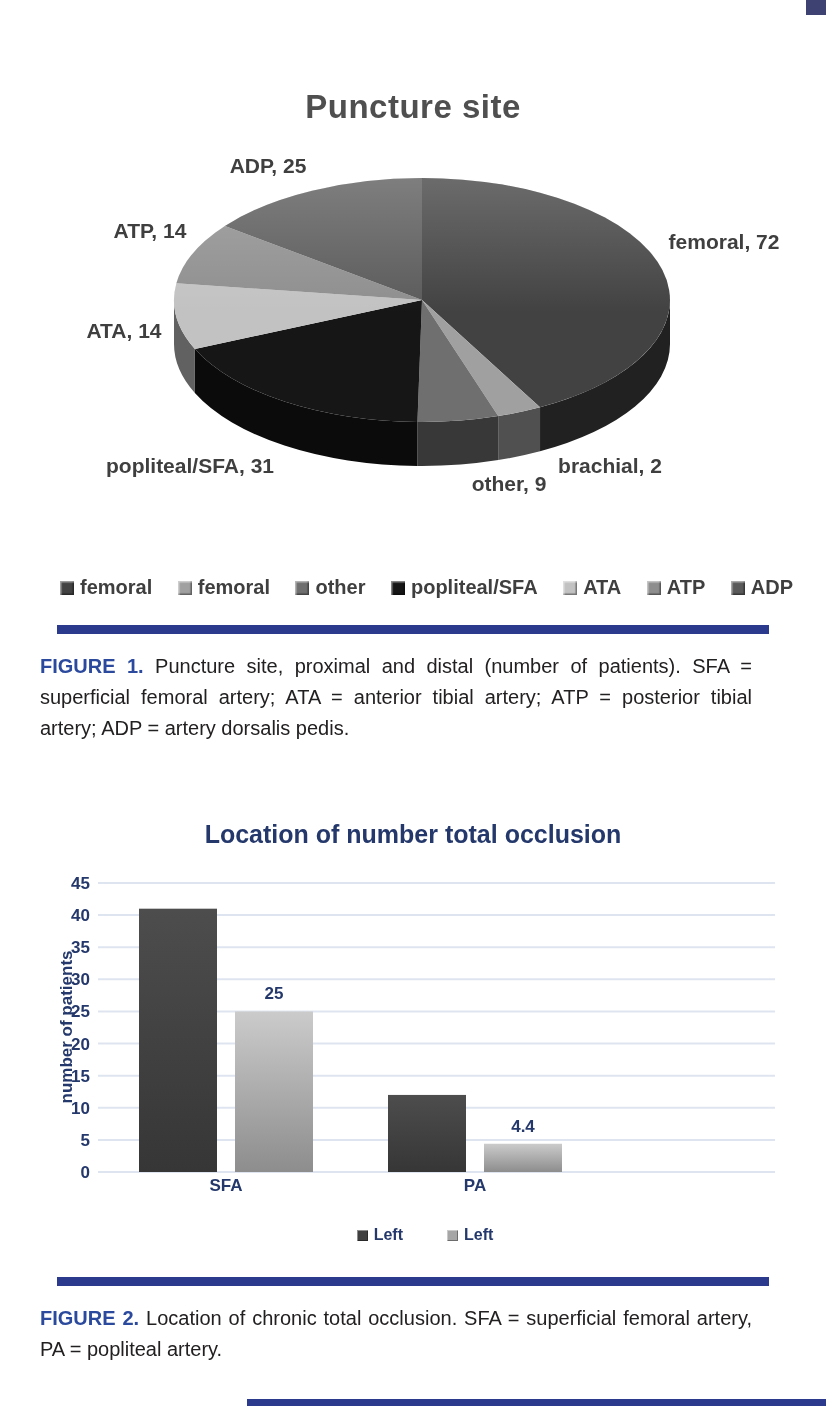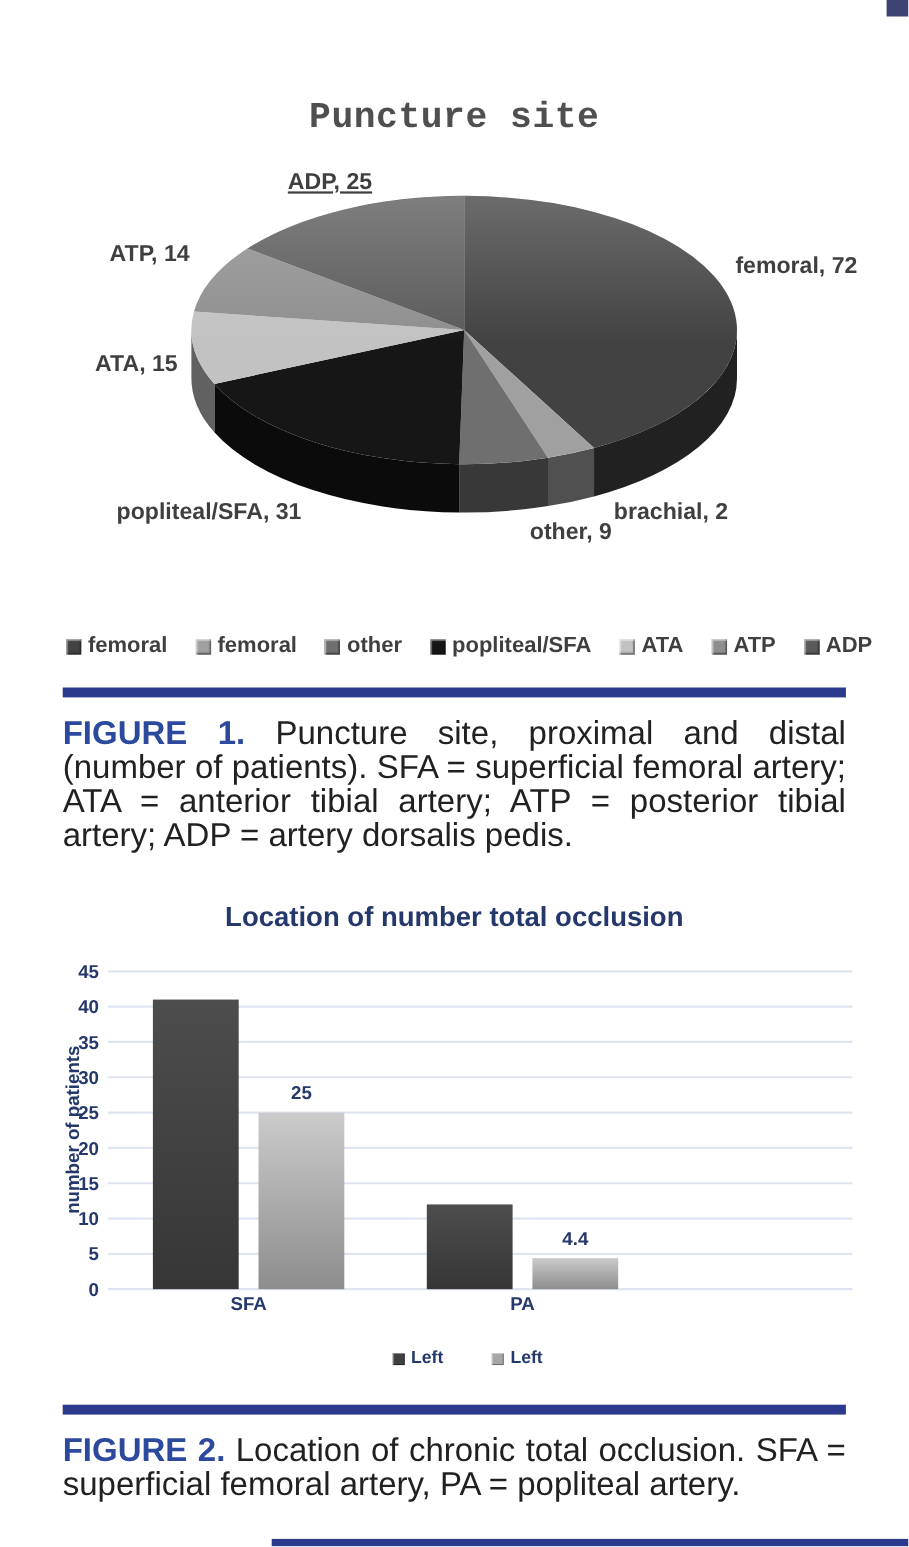--- a/index.html
+++ b/index.html
@@ -7,32 +7,32 @@
         font-family:"Liberation Sans",sans-serif;}
   .abs{position:absolute;}
 
   
   .corner-square{left:806px;top:0;width:20px;height:15px;background:#3d4273;}
   .rule{left:57px;width:712px;height:9px;background:#2b3a8c;}
   .bottom-band{left:247px;top:1399px;width:579px;height:7px;background:#2b3a8c;}
 
   
   .fig1-title{left:0;top:88px;width:826px;text-align:center;
-              font-size:33px;font-weight:700;color:#4f4f4f;letter-spacing:.5px;font-family:Liberation Mono, monospace;}
+              font-size:33px;font-weight:700;color:#4f4f4f;letter-spacing:.5px;}
   #pie-svg{left:0;top:130px;width:826px;height:400px;}
   .pie-callout{position:absolute;transform:translate(-50%,-50%);white-space:nowrap;
                font-size:21px;font-weight:700;color:#3f3f3f;}
   .legend1{left:60px;top:576px;width:733px;display:flex;justify-content:space-between;align-items:flex-start;}
   .legend1 .item{display:flex;align-items:center;gap:6px;}
   .legend1 .marker{width:14px;height:14px;flex:0 0 auto;
       box-shadow:inset 1.5px 1.5px 1px rgba(255,255,255,.5),inset -1.5px -1.5px 1px rgba(0,0,0,.4);}
   .legend1 .lbl{font-size:20px;font-weight:600;color:#3f3f3f;white-space:nowrap;}
 
   
-  .caption{left:57px;width:712px;font-size:30px;line-height:31px;color:#232021;
+  .caption{left:40px;width:712px;font-size:20px;line-height:31px;color:#232021;
            text-align:justify;}
   .caption .fig-label{color:#2b4a9e;font-weight:700;}
   .caption1{top:651px;}
   .caption2{top:1303px;}
 
   
   .fig2-title{left:0;top:820px;width:826px;text-align:center;
               font-size:25px;font-weight:700;color:#24386b;}
   #bar-svg{left:0;top:860px;width:826px;height:345px;}
   .legend2{left:0;top:1226px;width:826px;display:flex;justify-content:center;align-items:center;gap:20px;}
@@ -69,25 +69,25 @@
         <linearGradient id="sheen" x1="0" y1="0" x2="0" y2="1">
           <stop offset="0%" stop-color="rgba(255,255,255,0.22)"></stop>
           <stop offset="55%" stop-color="rgba(255,255,255,0)"></stop>
         </linearGradient>
       </defs>
       <ellipse cx="422" cy="300" rx="248" ry="122" fill="url(#sheen)"></ellipse>
     </svg>
   <div id="pie-callouts">
       <div class="pie-callout" style="left: 724px; top: 242px;">femoral, 72</div>
       <div class="pie-callout" style="left: 610px; top: 466px;">brachial, 2</div>
-      <div class="pie-callout" style="left: 509px; top: 484px; margin-left: 10px;">other, 9</div>
+      <div class="pie-callout" style="left: 509px; top: 484px;">other, 9</div>
       <div class="pie-callout" style="left: 190px; top: 466px;">popliteal/SFA, 31</div>
-      <div class="pie-callout" style="left: 124px; top: 331px;">ATA, 15</div>
-      <div class="pie-callout" style="left: 136px; top: 231px;">ATP, 14</div>
-      <div class="pie-callout" style="left: 300px; top: 166px; text-decoration: underline;">ADP, 25</div>
+      <div class="pie-callout" style="left: 124px; top: 331px;">ATA, 14</div>
+      <div class="pie-callout" style="left: 150px; top: 231px;">ATP, 14</div>
+      <div class="pie-callout" style="left: 268px; top: 166px;">ADP, 25</div>
     </div>
 
   <div class="abs legend1" id="legend1">
       <div class="item">
         <span class="marker" style="background: rgb(66, 66, 66);"></span>
         <span class="lbl">femoral</span>
       </div>
       <div class="item">
         <span class="marker" style="background: rgb(160, 160, 160);"></span>
         <span class="lbl">femoral</span>

